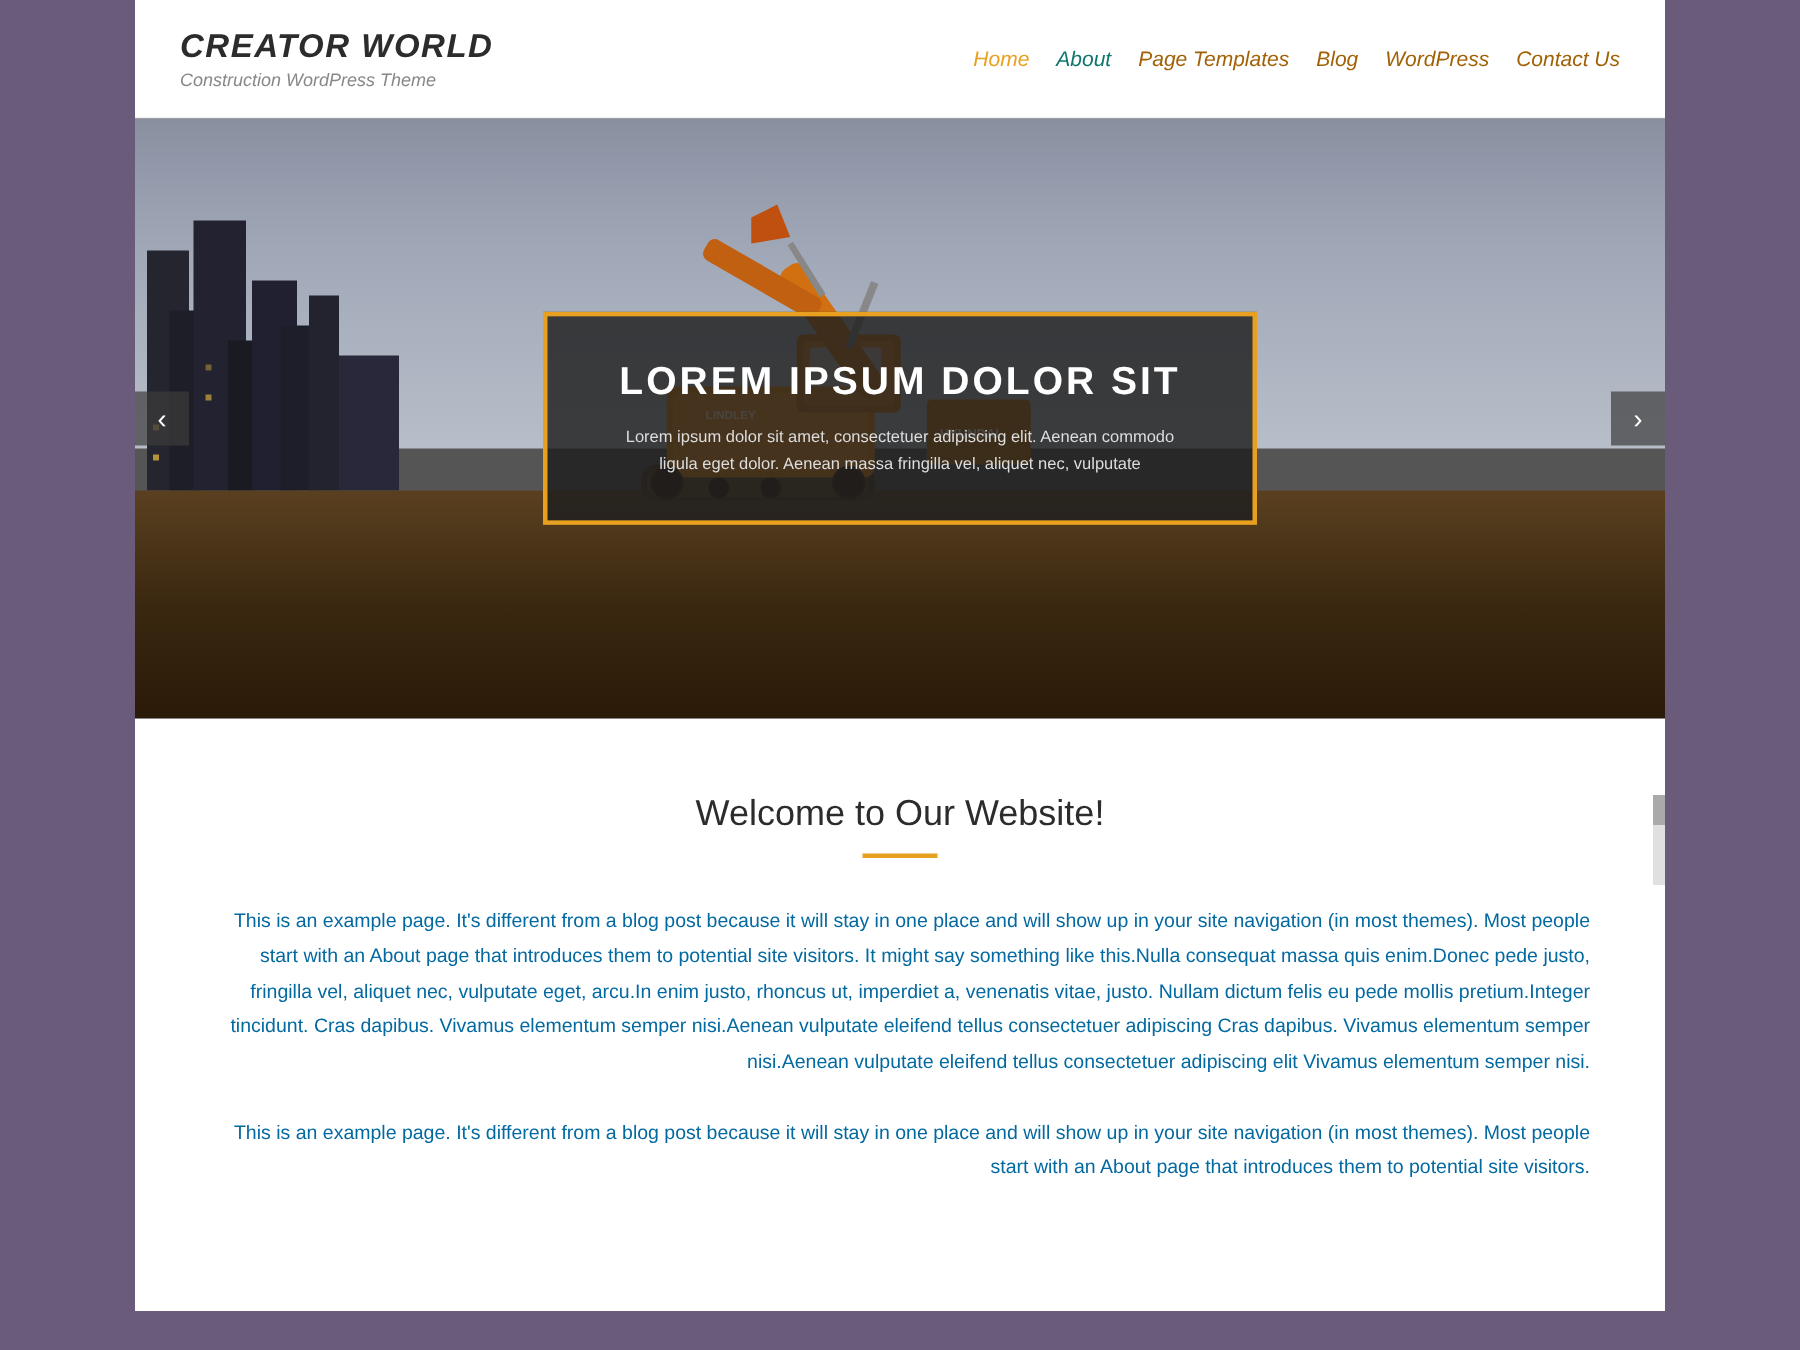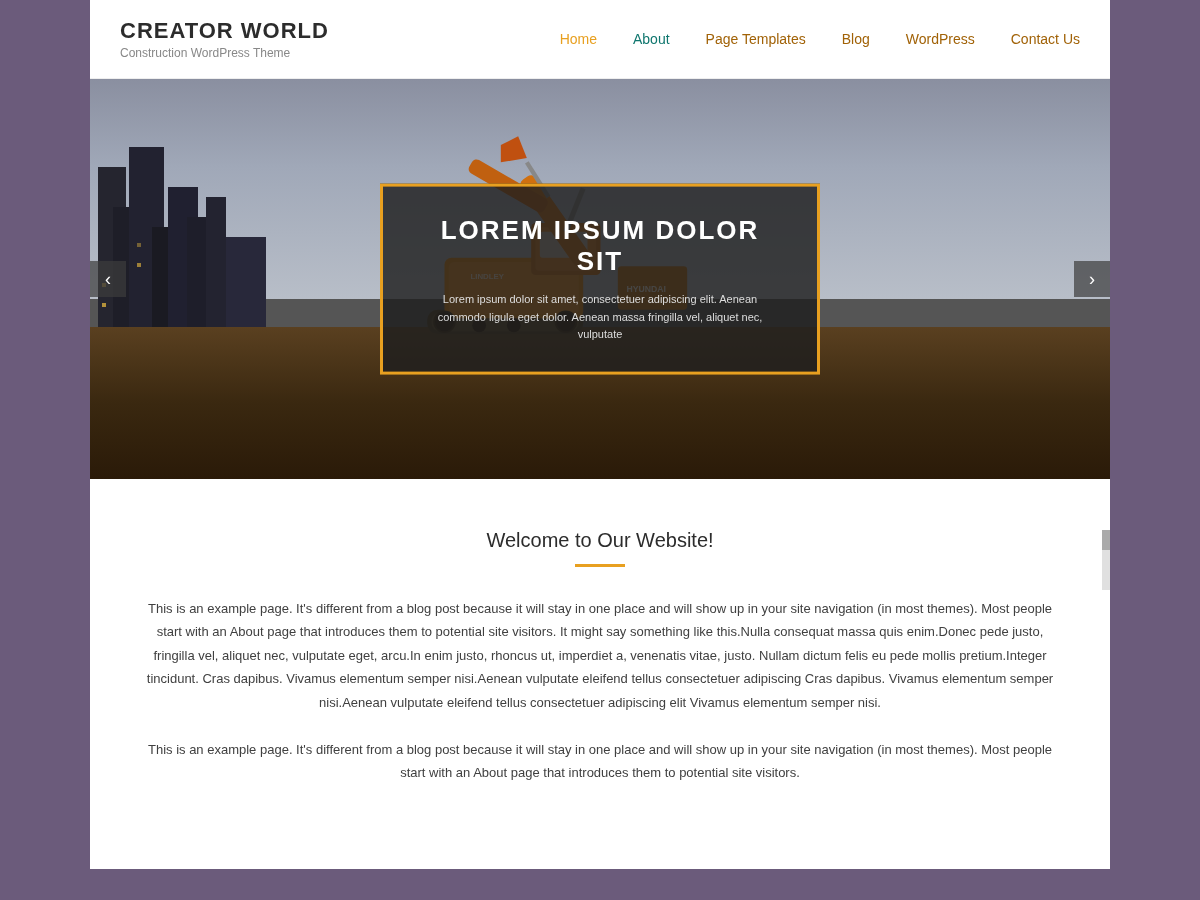--- a/index.html
+++ b/index.html
@@ -15,37 +15,38 @@
       position: relative;
     }
     
     .header {
       background: #fff;
       padding: 18px 30px;
       display: flex;
       align-items: center;
       justify-content: space-between;
       border-bottom: 1px solid #eee;
+      font-style: italic;
     }
     .logo-area {}
     .logo-title {
       font-size: 22px;
       font-weight: 900;
       color: #2c2c2c;
       letter-spacing: 1px;
     }
     .logo-subtitle {
       font-size: 12px;
       color: #888;
       margin-top: 2px;
     }
     nav {
       display: flex;
       align-items: center;
-      gap: 36px;
+      gap: 18px;
     }
     nav a {
       text-decoration: none;
       font-size: 14px;
       color: #a16207;
     }
     nav a.home {
       color: #e8a020;
     }
     nav a.about {
@@ -84,21 +85,21 @@
     
     .hero-overlay-box {
       position: absolute;
       top: 50%;
       left: 50%;
       transform: translate(-50%, -50%);
       background: rgba(30, 30, 30, 0.82);
       border: 3px solid #e8a020;
       padding: 28px 40px;
       text-align: center;
-      width: 440px;
+      width: 476px;
       z-index: 10;
     }
     .hero-title {
       color: #fff;
       font-size: 26px;
       font-weight: 900;
       letter-spacing: 2px;
       text-transform: uppercase;
       margin-bottom: 14px;
     }
@@ -125,37 +126,37 @@
       user-select: none;
     }
     .slider-arrow.prev { left: 0; }
     .slider-arrow.next { right: 0; }
     
     .content {
       padding: 50px 50px 60px;
       background: #fff;
     }
     .content-title {
-      font-size: 20px;
+      font-size: 24px;
       font-weight: 400;
       color: #2c2c2c;
       text-align: center;
       margin-bottom: 12px;
     }
     .content-divider {
       width: 50px;
       height: 3px;
       background: #e8a020;
       margin: 0 auto 30px;
     }
     .content-text {
       font-size: 13px;
-      color: #404040;
+      color: #0369a1;
       line-height: 1.8;
-      text-align: center;
+      text-align: right;
       margin-bottom: 24px;
     }
     
     .scrollbar-track {
       position: absolute;
       right: 0;
       top: 530px;
       width: 8px;
       height: 60px;
       background: #e0e0e0;

